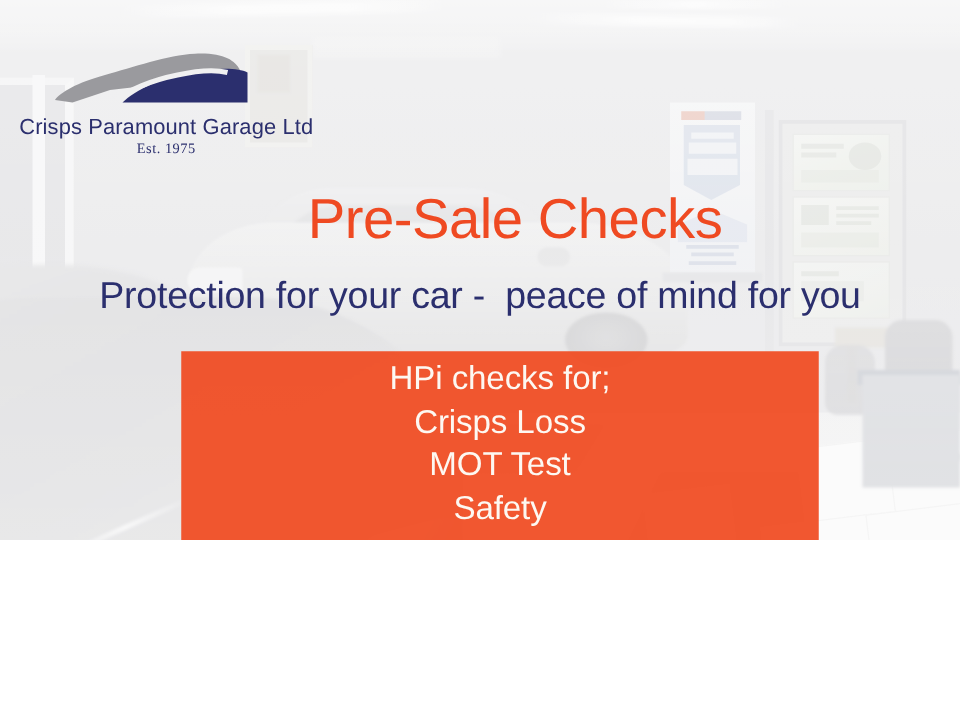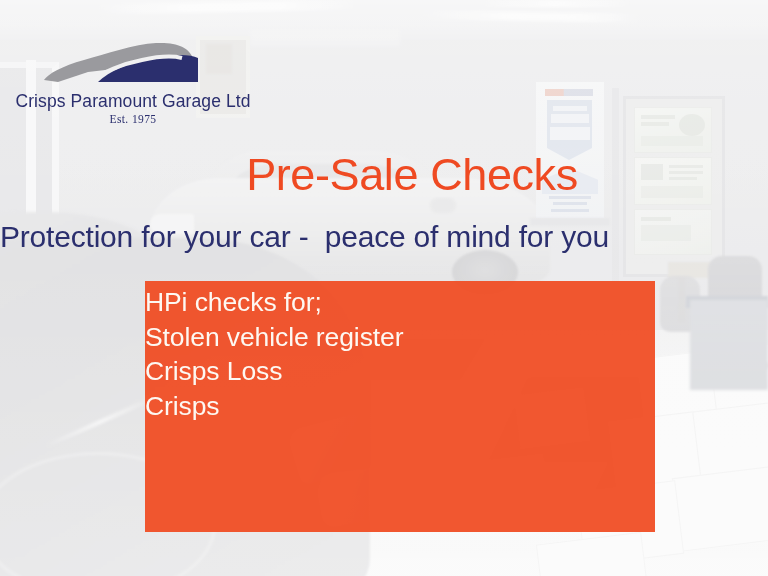--- a/index.html
+++ b/index.html
@@ -6,21 +6,21 @@
     margin: 0;
     padding: 0;
     background: #fff;
   }
   body {
     font-family: "Liberation Sans", sans-serif;
   }
   #slide {
     position: relative;
     width: 768px;
-    height: 576px;
+    height: 432px;
     overflow: hidden;
     background: #d8d8d9;
   }
 
   
   .photo {
     position: absolute;
     inset: 0;
     overflow: hidden;
   }
@@ -322,38 +322,40 @@
     text-align: center;
     font-size: 45px;
     color: #ef4a22;
     letter-spacing: -0.4px;
     line-height: 1;
     padding-left: 28px;
   }
   .subtitle {
     position: absolute;
     left: 0; top: 222px; width: 768px;
+    text-align: center;
     font-size: 30px;
     color: #2b2f6e;
     letter-spacing: -0.2px;
     line-height: 1;
     white-space: pre;
   }
 
   .panel {
     position: absolute;
     left: 145px; top: 281px;
     width: 510px; height: 251px;
     background: rgba(240,74,32,0.93);
     overflow: hidden;
   }
   .panel-list {
     position: relative;
     margin: 0; padding: 0;
     list-style: none;
+    text-align: center;
     padding-top: 4px;
   }
   .panel-list li {
     color: #fdf8f2;
     font-size: 26.5px;
     line-height: 34.5px;
     letter-spacing: -0.1px;
     white-space: pre;
   }
 </style>
@@ -468,19 +470,19 @@
     <div class="logo-name">Crisps Paramount Garage Ltd</div>
     <div class="logo-est">Est. 1975</div>
   </div>
 
   <div class="title">Pre-Sale Checks</div>
   <div class="subtitle">Protection for your car -  peace of mind for you</div>
 
   <div class="panel">
     <ul class="panel-list">
       <li>HPi checks for;</li>
-      <li>Stolen vehicle register</li>
       <li>Crisps Loss</li>
-      <li>Crisps</li>
+      <li>MOT Test</li>
+      <li>Safety</li>
     </ul>
   </div>
 
 </div>
 
 </body></html>

